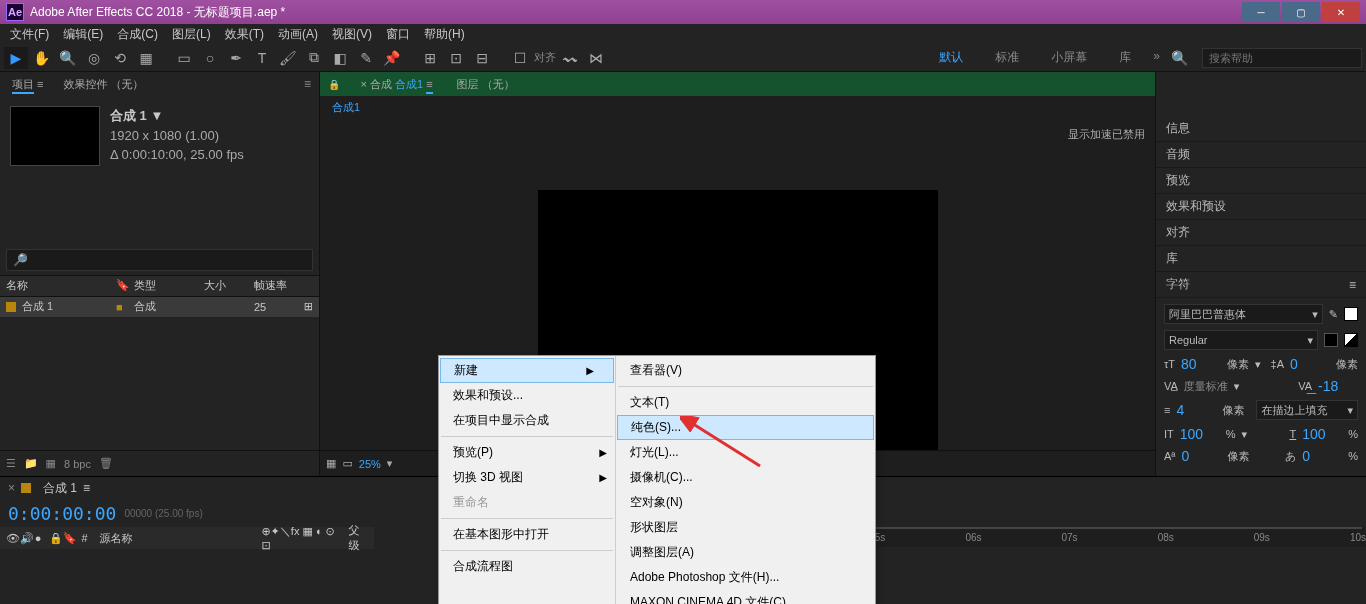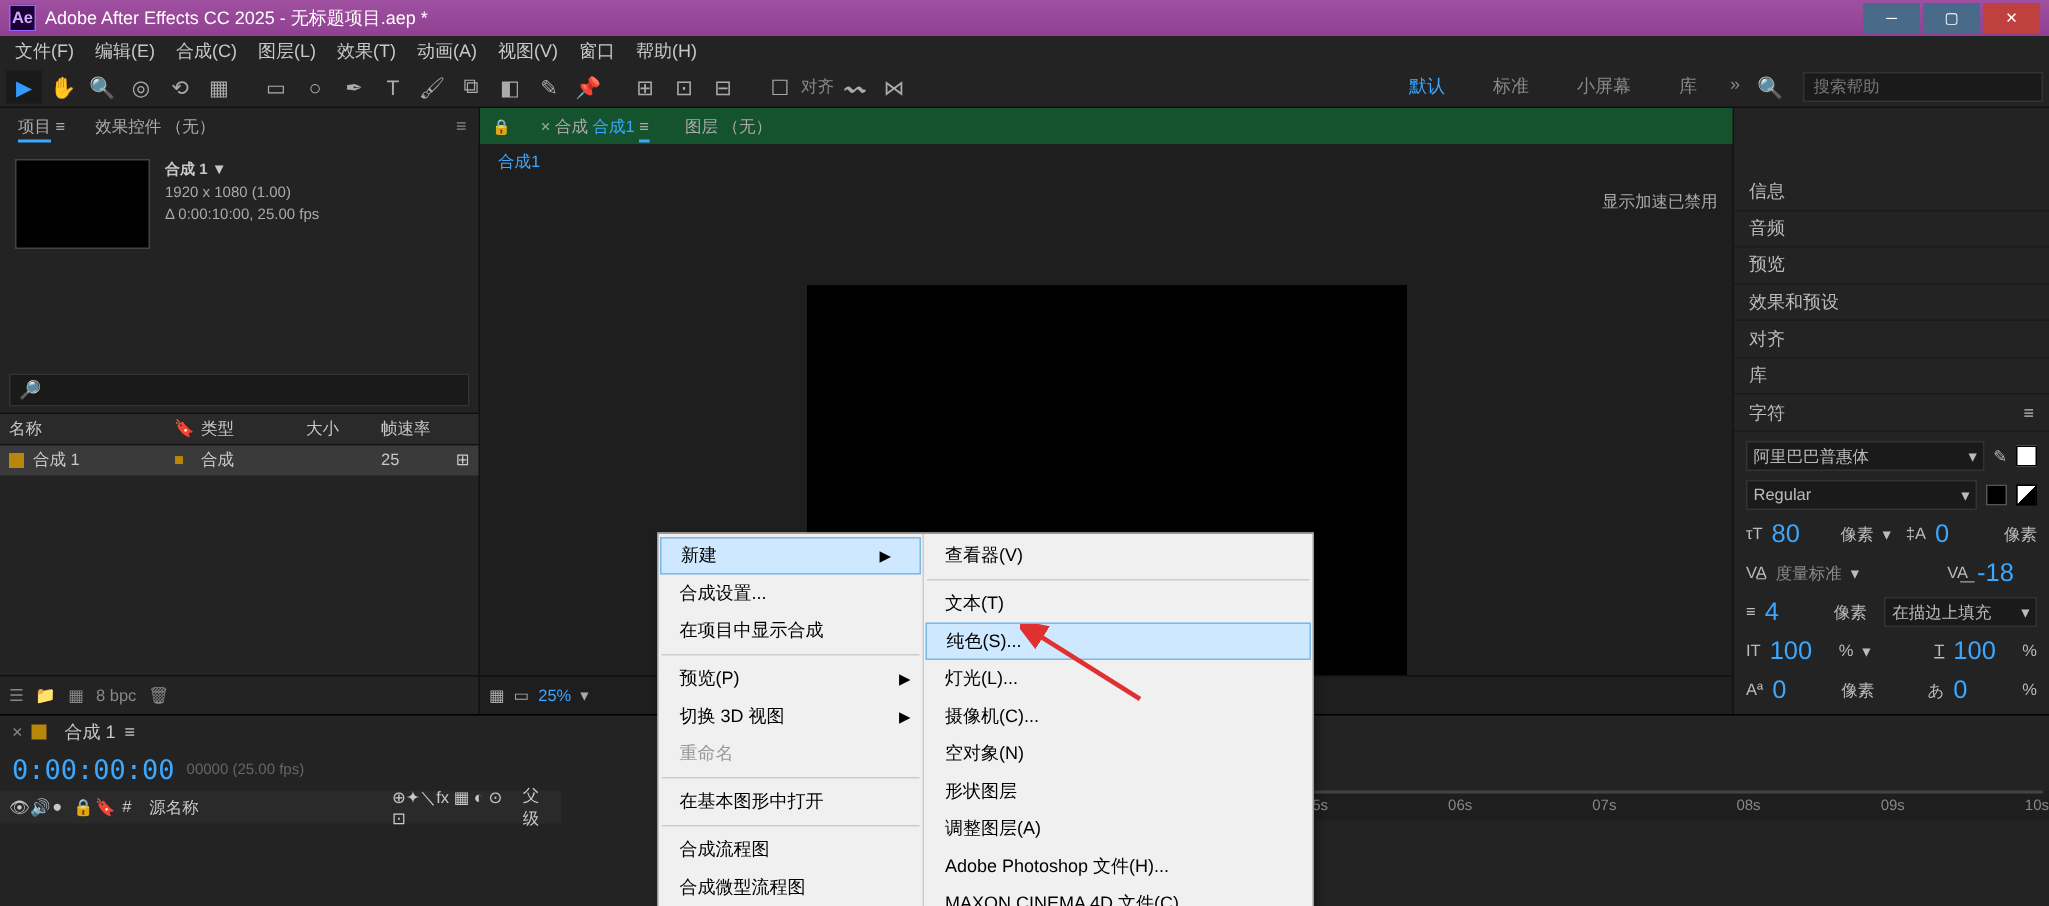--- a/index.html
+++ b/index.html
@@ -35,21 +35,21 @@
 .main { display: flex; height: 404px; }
 
 
 .left { width: 320px; border-right: 1px solid #111; display: flex; flex-direction: column; background: #232323; }
 .panel-tabs { height: 24px; display: flex; align-items: center; background: #232323; padding: 0 8px; gap: 12px; }
 .panel-tab { font-size: 11px; color: #aaa; padding: 4px 4px; }
 .panel-tab .underline { border-bottom: 2px solid #3ba7ff; padding-bottom: 2px; }
 .panel-menu { margin-left: auto; font-size: 12px; color: #888; }
 .proj-info { display: flex; padding: 10px; gap: 10px; }
 .proj-thumb { width: 90px; height: 60px; background: #000; border: 1px solid #444; }
-.proj-meta { font-size: 10px; line-height: 1.5; color: #aaa; }
+.proj-meta { font-size: 13px; line-height: 1.5; color: #aaa; }
 .proj-meta .comp-name { font-weight: bold; color: #c8c8c8; }
 .proj-search { margin: 6px 6px 4px; height: 22px; background: #1a1a1a; border: 1px solid #333; display: flex; align-items: center; padding: 0 6px; color: #888; }
 .proj-cols { height: 22px; display: flex; align-items: center; padding: 0 6px; background: #2a2a2a; border-top: 1px solid #111; border-bottom: 1px solid #111; font-size: 11px; }
 .proj-row { height: 20px; display: flex; align-items: center; padding: 0 6px; background: #3a3a3a; font-size: 11px; }
 .gold-sq { width: 10px; height: 10px; background: #b8860b; margin-right: 6px; }
 .proj-bottom { margin-top: auto; height: 26px; display: flex; align-items: center; padding: 0 6px; gap: 8px; color: #888; border-top: 1px solid #111; }
 .proj-bottom span { font-size: 11px; }
 
 
 .center { flex: 1; display: flex; flex-direction: column; background: #1e1e1e; border-right: 1px solid #111; }
@@ -63,21 +63,21 @@
 
 
 .right { width: 210px; display: flex; flex-direction: column; background: #232323; margin-top: 44px; }
 .r-item { height: 26px; display: flex; align-items: center; padding: 0 10px; font-size: 12px; border-bottom: 1px solid #1a1a1a; color: #bbb; }
 .r-item.char { justify-content: space-between; }
 .char-panel { padding: 6px 8px; font-size: 11px; color: #bbb; display: flex; flex-direction: column; gap: 6px; }
 .char-row { display: flex; align-items: center; gap: 6px; }
 .char-select { flex: 1; background: #1a1a1a; border: 1px solid #333; padding: 2px 4px; height: 20px; display: flex; align-items: center; justify-content: space-between; }
 .char-swatch { width: 14px; height: 14px; background: #fff; border: 1px solid #000; }
 .char-swatch.b { background: #000; border: 1px solid #555; }
-.num-field { background: transparent; color: #3ba7ff; border: none; width: 40px; font-size: 17px; }
+.num-field { background: transparent; color: #3ba7ff; border: none; width: 40px; font-size: 14px; }
 
 
 .timeline { height: 128px; border-top: 1px solid #000; background: #232323; display: flex; flex-direction: column; }
 .tl-tabs { height: 22px; display: flex; align-items: center; padding: 0 8px; gap: 6px; }
 .tl-time-row { height: 28px; display: flex; align-items: center; }
 .tl-time { color: #3ba7ff; font-size: 18px; padding: 0 8px; font-family: monospace; }
 .tl-fps { color: #666; font-size: 10px; }
 .tl-icons { display: flex; gap: 6px; margin-left: auto; margin-right: 700px; color: #888; }
 .tl-ruler { height: 20px; background: #1e1e1e; margin-left: 435px; display: flex; align-items: center; gap: 80px; padding-left: 60px; font-size: 10px; color: #888; position: relative; }
 .tl-ruler::before { content: ""; position: absolute; left: 60px; right: 4px; top: 0; height: 2px; background: #444; }
@@ -96,21 +96,21 @@
 
 .red-arrow { position: absolute; left: 680px; top: 416px; pointer-events: none; }
 
 .lock-icon::before { content: "🔒"; font-size: 10px; }
 </style>
 </head>
 <body>
 
 <div class="titlebar">
   <span class="ae-badge">Ae</span>
-  <span class="title-text">Adobe After Effects CC 2025 - 无标题项目.aep *</span>
+  <span class="title-text">Adobe After Effects CC 2018 - 无标题项目.aep *</span>
   <div class="win-controls">
     <div class="win-btn win-min">─</div>
     <div class="win-btn win-max">▢</div>
     <div class="win-btn win-close">✕</div>
   </div>
 </div>
 
 <div class="menubar">
   <span class="menu-item">文件(F)</span>
   <span class="menu-item">编辑(E)</span>
@@ -343,21 +343,21 @@
   </div>
 </div>
 
 <div class="ctx">
   <div class="ctx-col">
     <div class="ctx-item hl">
         <span>新建</span>
         <span class="ctx-arrow">▶</span>
       </div>
     <div class="ctx-item">
-        <span>合成设置...</span>
+        <span>效果和预设...</span>
       </div>
     <div class="ctx-item">
         <span>在项目中显示合成</span>
       </div>
     <div class="ctx-sep"></div>
     <div class="ctx-item">
         <span>预览(P)</span>
         <span class="ctx-arrow">▶</span>
       </div>
     <div class="ctx-item">
@@ -367,23 +367,20 @@
     <div class="ctx-item disabled">
         <span>重命名</span>
       </div>
     <div class="ctx-sep"></div>
     <div class="ctx-item">
         <span>在基本图形中打开</span>
       </div>
     <div class="ctx-sep"></div>
     <div class="ctx-item">
         <span>合成流程图</span>
-      </div>
-    <div class="ctx-item">
-        <span>合成微型流程图</span>
       </div>
   </div>
   <div class="ctx-col sub">
     <div class="ctx-item">
         <span>查看器(V)</span>
       </div>
     <div class="ctx-sep"></div>
     <div class="ctx-item">
         <span>文本(T)</span>
       </div>

